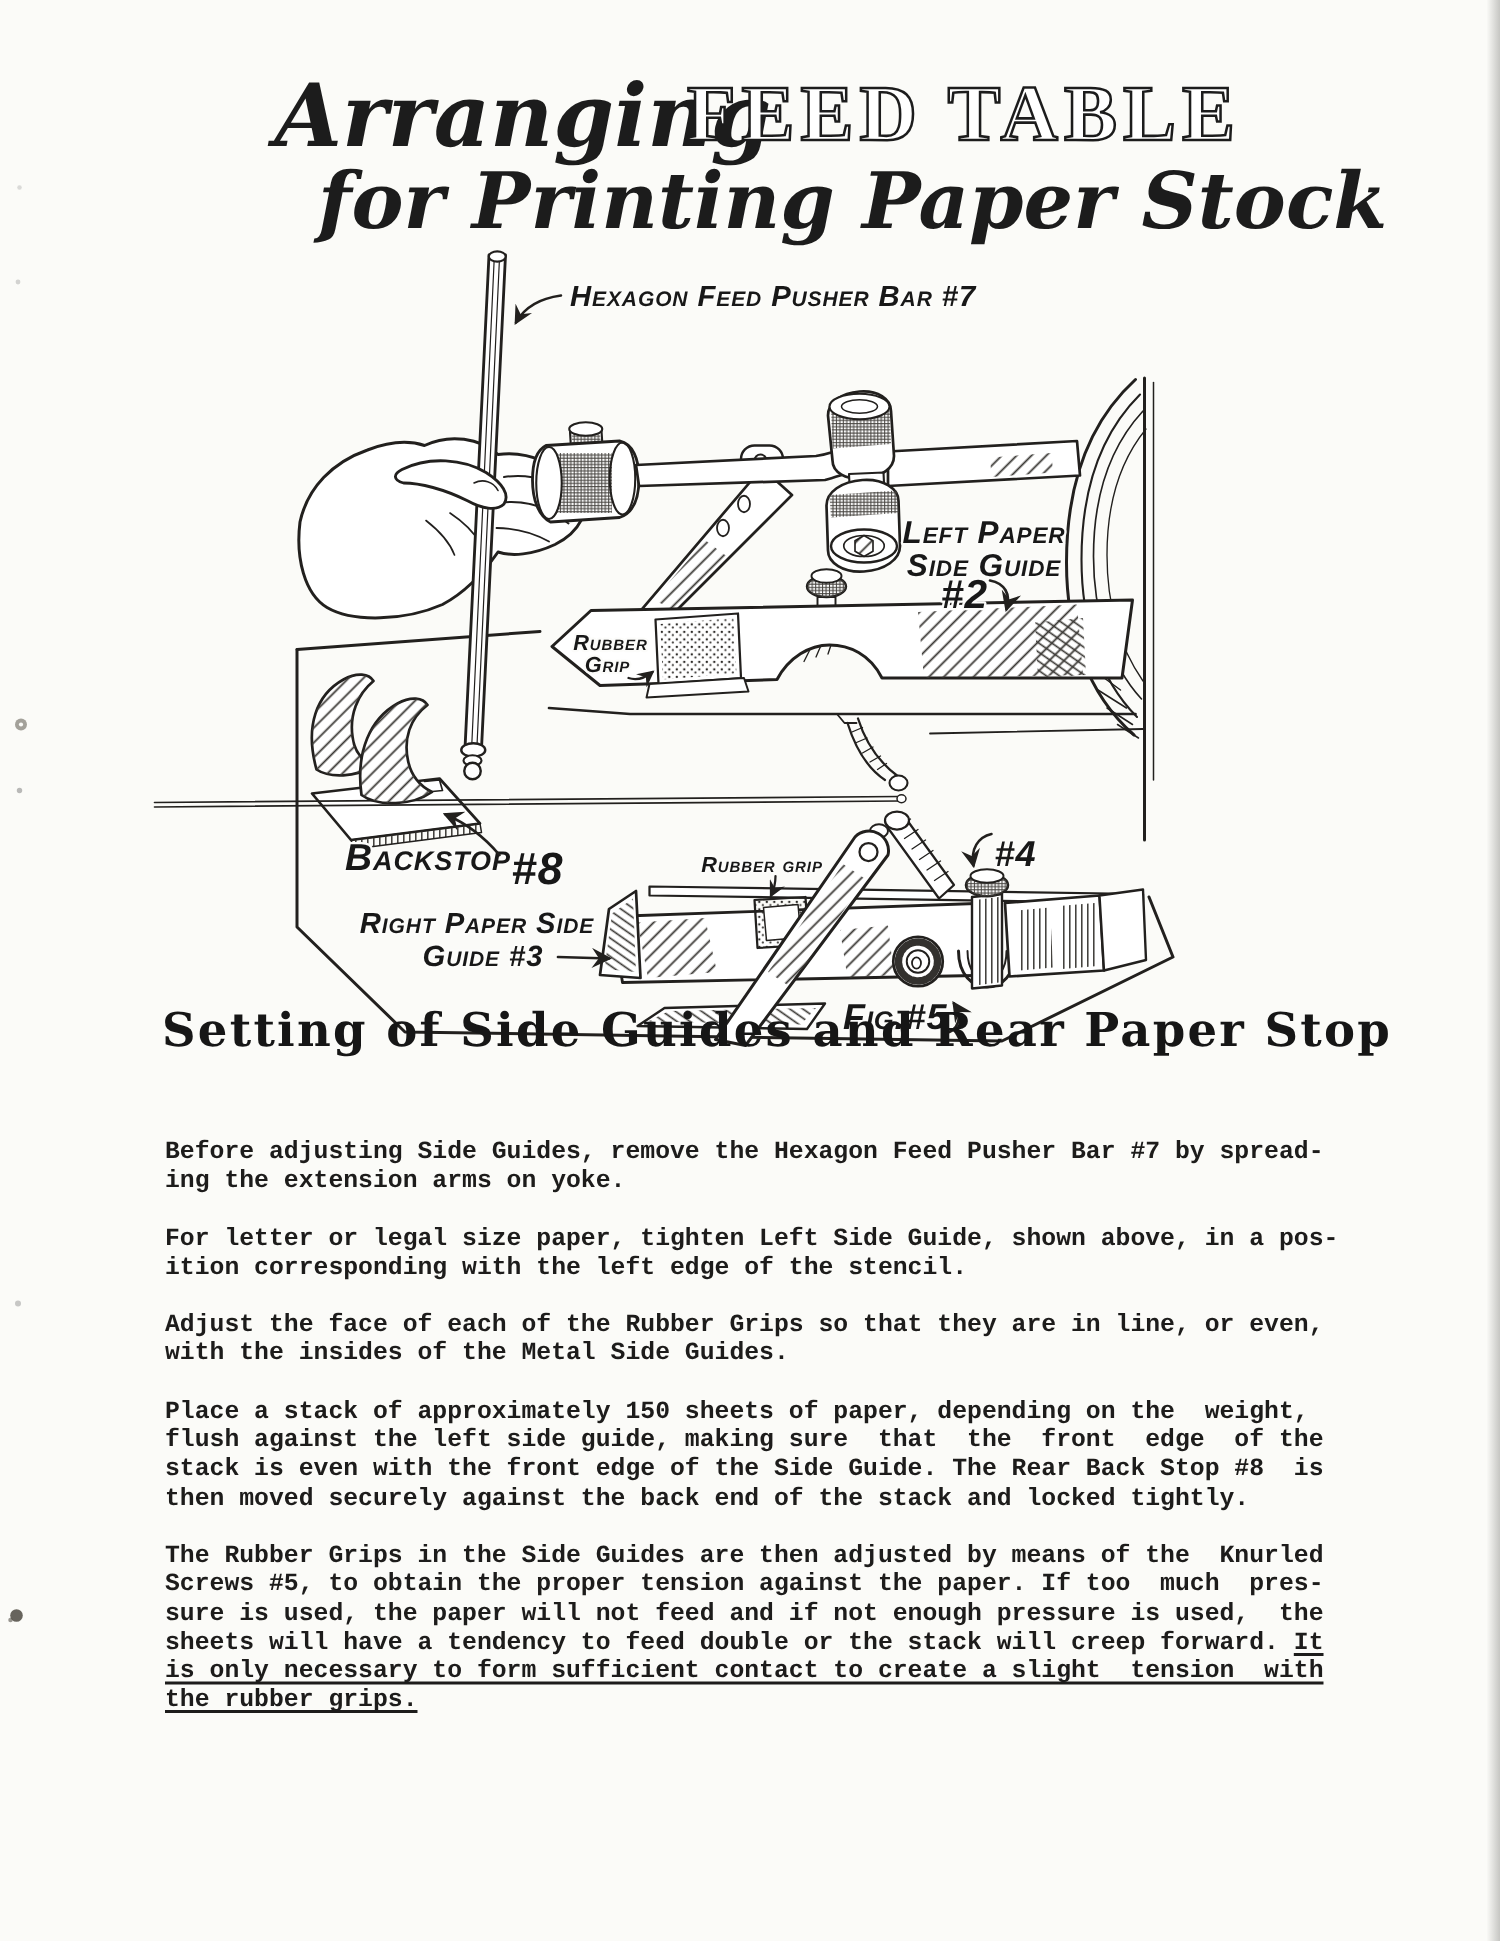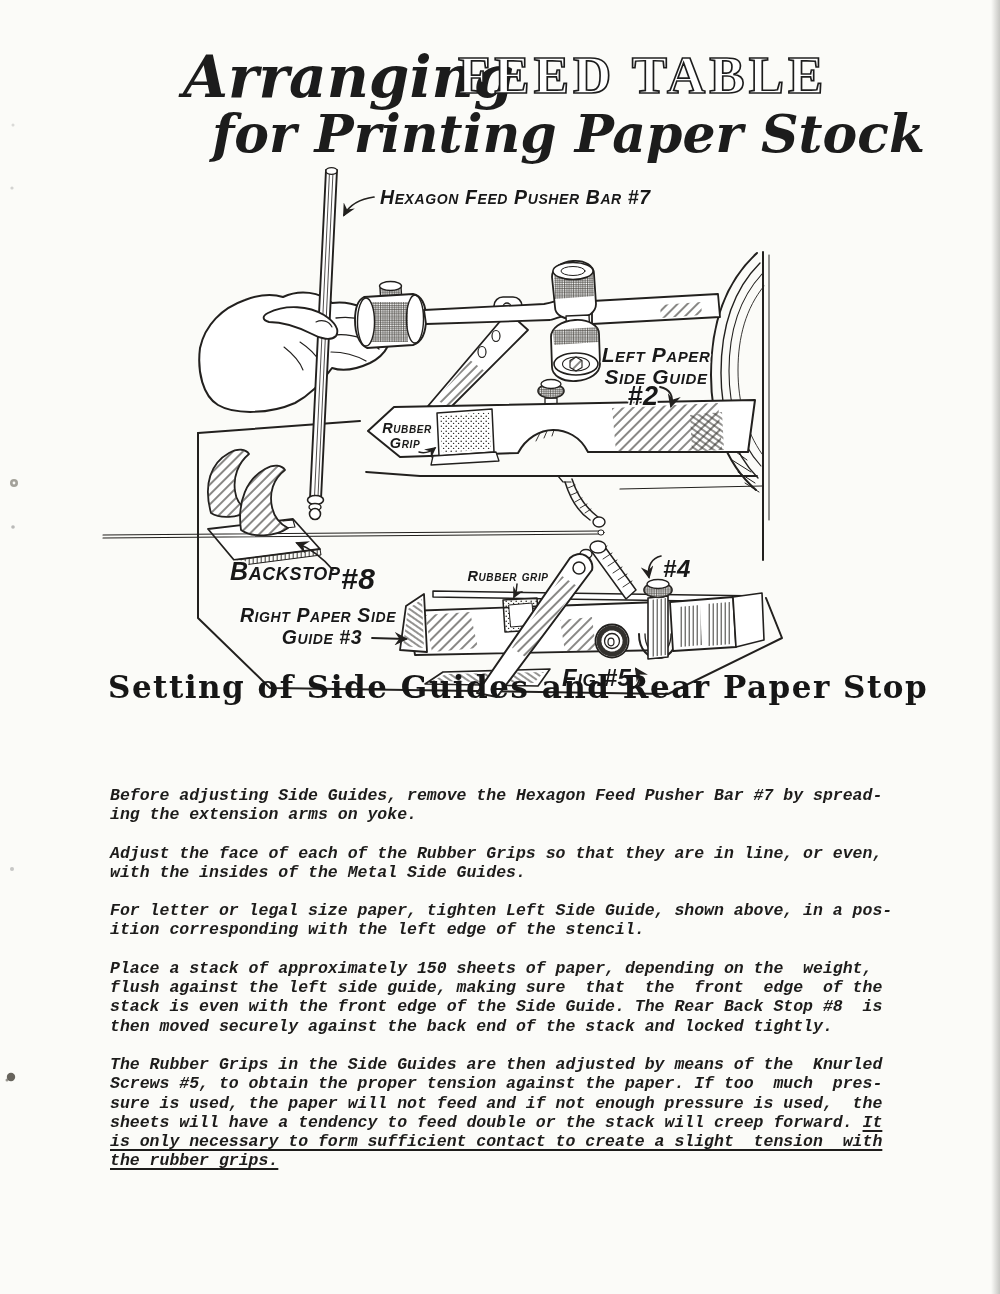--- a/index.html
+++ b/index.html
@@ -20,23 +20,23 @@
 
   .ln   { stroke:#22201e; fill:none; }
   .wsh  { stroke:#22201e; fill:#ffffff; }
 
   .heading {
     position:absolute; left:108px; top:669px;
     font-family:"DejaVu Serif", serif; font-weight:bold;
     font-size:31px; color:#161616; letter-spacing:1.5px; white-space:nowrap;
   }
   .bodytext {
-    position:absolute; left:110px; top:786px; width:808px;
+    position:absolute; left:110px; top:758px; width:808px;
     font-family:"Liberation Mono", monospace; font-weight:bold;
-    font-size:16.5px; line-height:19.3px; color:#1d1c1b;font-style:italic;
+    font-size:16.5px; line-height:19.3px; color:#1d1c1b;
   }
   .bodytext p { margin:0 0 19px 0; white-space:pre-wrap; }
   .ul { text-decoration:underline; text-decoration-thickness:1.6px; text-underline-offset:3px; }
 
   .edge-shade {
     position:absolute; right:0; top:0; width:9px; height:1294px;
     background:linear-gradient(to right, rgba(60,60,55,0), rgba(60,60,55,.28));
   }
 </style>
 </head>
@@ -311,24 +311,24 @@
     <circle cx="11" cy="1077" r="4.2" fill="#56534b" opacity=".9"></circle>
     <circle cx="7" cy="1080" r="1.5" fill="#56534b" opacity=".6"></circle>
   </g>
 </svg>
 
 <div class="heading">Setting of Side Guides and Rear Paper Stop</div>
 
 <div class="bodytext">
   <p>Before adjusting Side Guides, remove the Hexagon Feed Pusher Bar #7 by spread-
 ing the extension arms on yoke.</p>
+  <p>For letter or legal size paper, tighten Left Side Guide, shown above, in a pos-
+ition corresponding with the left edge of the stencil.</p>
   <p>Adjust the face of each of the Rubber Grips so that they are in line, or even,
 with the insides of the Metal Side Guides.</p>
-  <p>For letter or legal size paper, tighten Left Side Guide, shown above, in a pos-
-ition corresponding with the left edge of the stencil.</p>
   <p>Place a stack of approximately 150 sheets of paper, depending on the  weight,
 flush against the left side guide, making sure  that  the  front  edge  of the
 stack is even with the front edge of the Side Guide. The Rear Back Stop #8  is
 then moved securely against the back end of the stack and locked tightly.</p>
   <p><span>The Rubber Grips in the Side Guides are then adjusted by means of the  Knurled
 Screws #5, to obtain the proper tension against the paper. If too  much  pres-
 sure is used, the paper will not feed and if not enough pressure is used,  the
 sheets will have a tendency to feed double or the stack will creep forward. </span><span class="ul">It
 is only necessary to form sufficient contact to create a slight  tension  with
 the rubber grips.</span></p>

